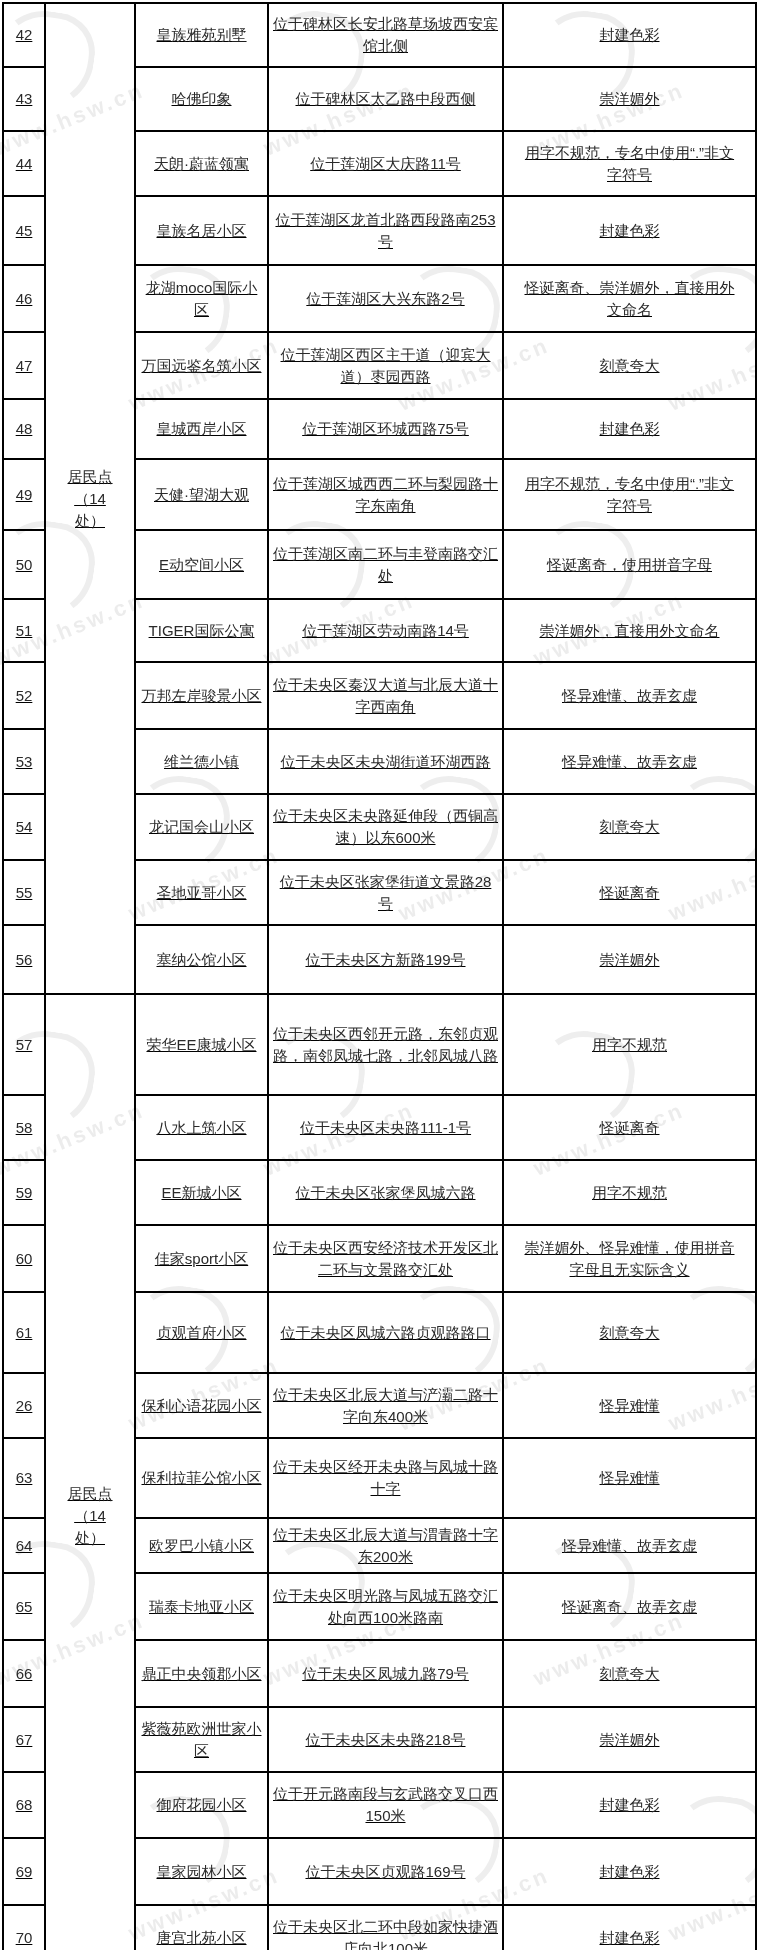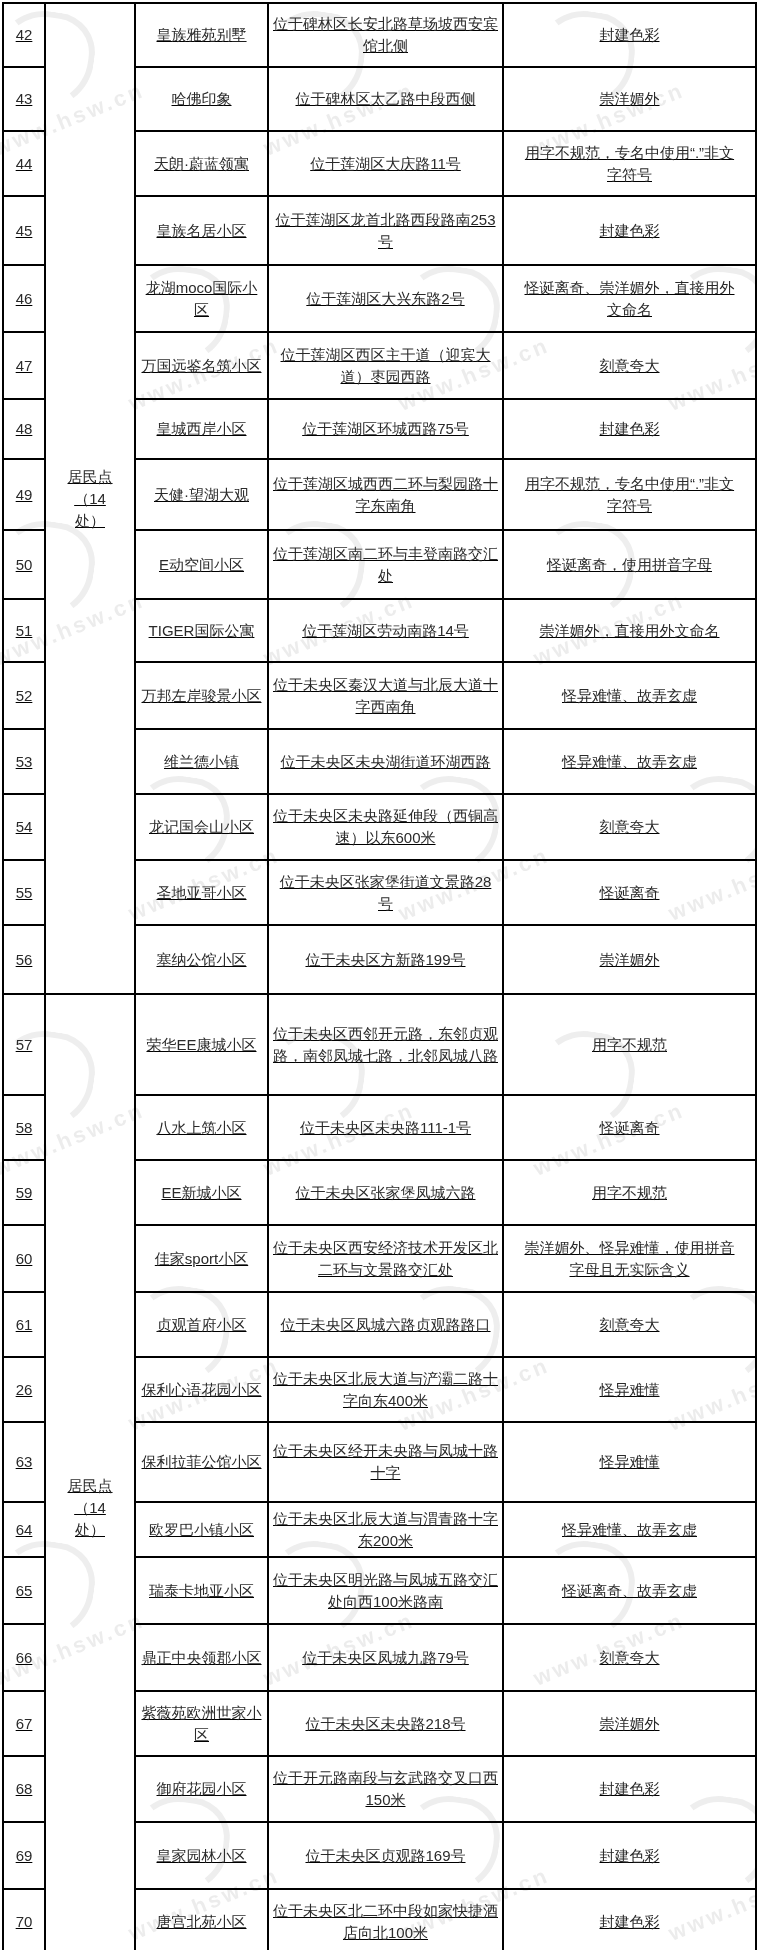--- a/index.html
+++ b/index.html
@@ -210,21 +210,21 @@
           <td class="name">EE新城小区</td>
           <td class="loc">位于未央区张家堡凤城六路</td>
           <td class="reason">用字不规范</td>
         </tr>
         <tr style="height: 67px; margin-top: 12px;">
           <td class="num">60</td>
           <td class="name">佳家sport小区</td>
           <td class="loc">位于未央区西安经济技术开发区北二环与文景路交汇处</td>
           <td class="reason">崇洋媚外、怪异难懂，使用拼音字母且无实际含义</td>
         </tr>
-        <tr style="height: 65px; margin-left: 44px;">
+        <tr style="height: 81px; margin-left: 44px;">
           <td class="num">61</td>
           <td class="name">贞观首府小区</td>
           <td class="loc">位于未央区凤城六路贞观路路口</td>
           <td class="reason">刻意夸大</td>
         </tr>
         <tr style="height: 65px;">
           <td class="num">26</td>
           <td class="name">保利心语花园小区</td>
           <td class="loc">位于未央区北辰大道与浐灞二路十字向东400米</td>
           <td class="reason">怪异难懂</td>

